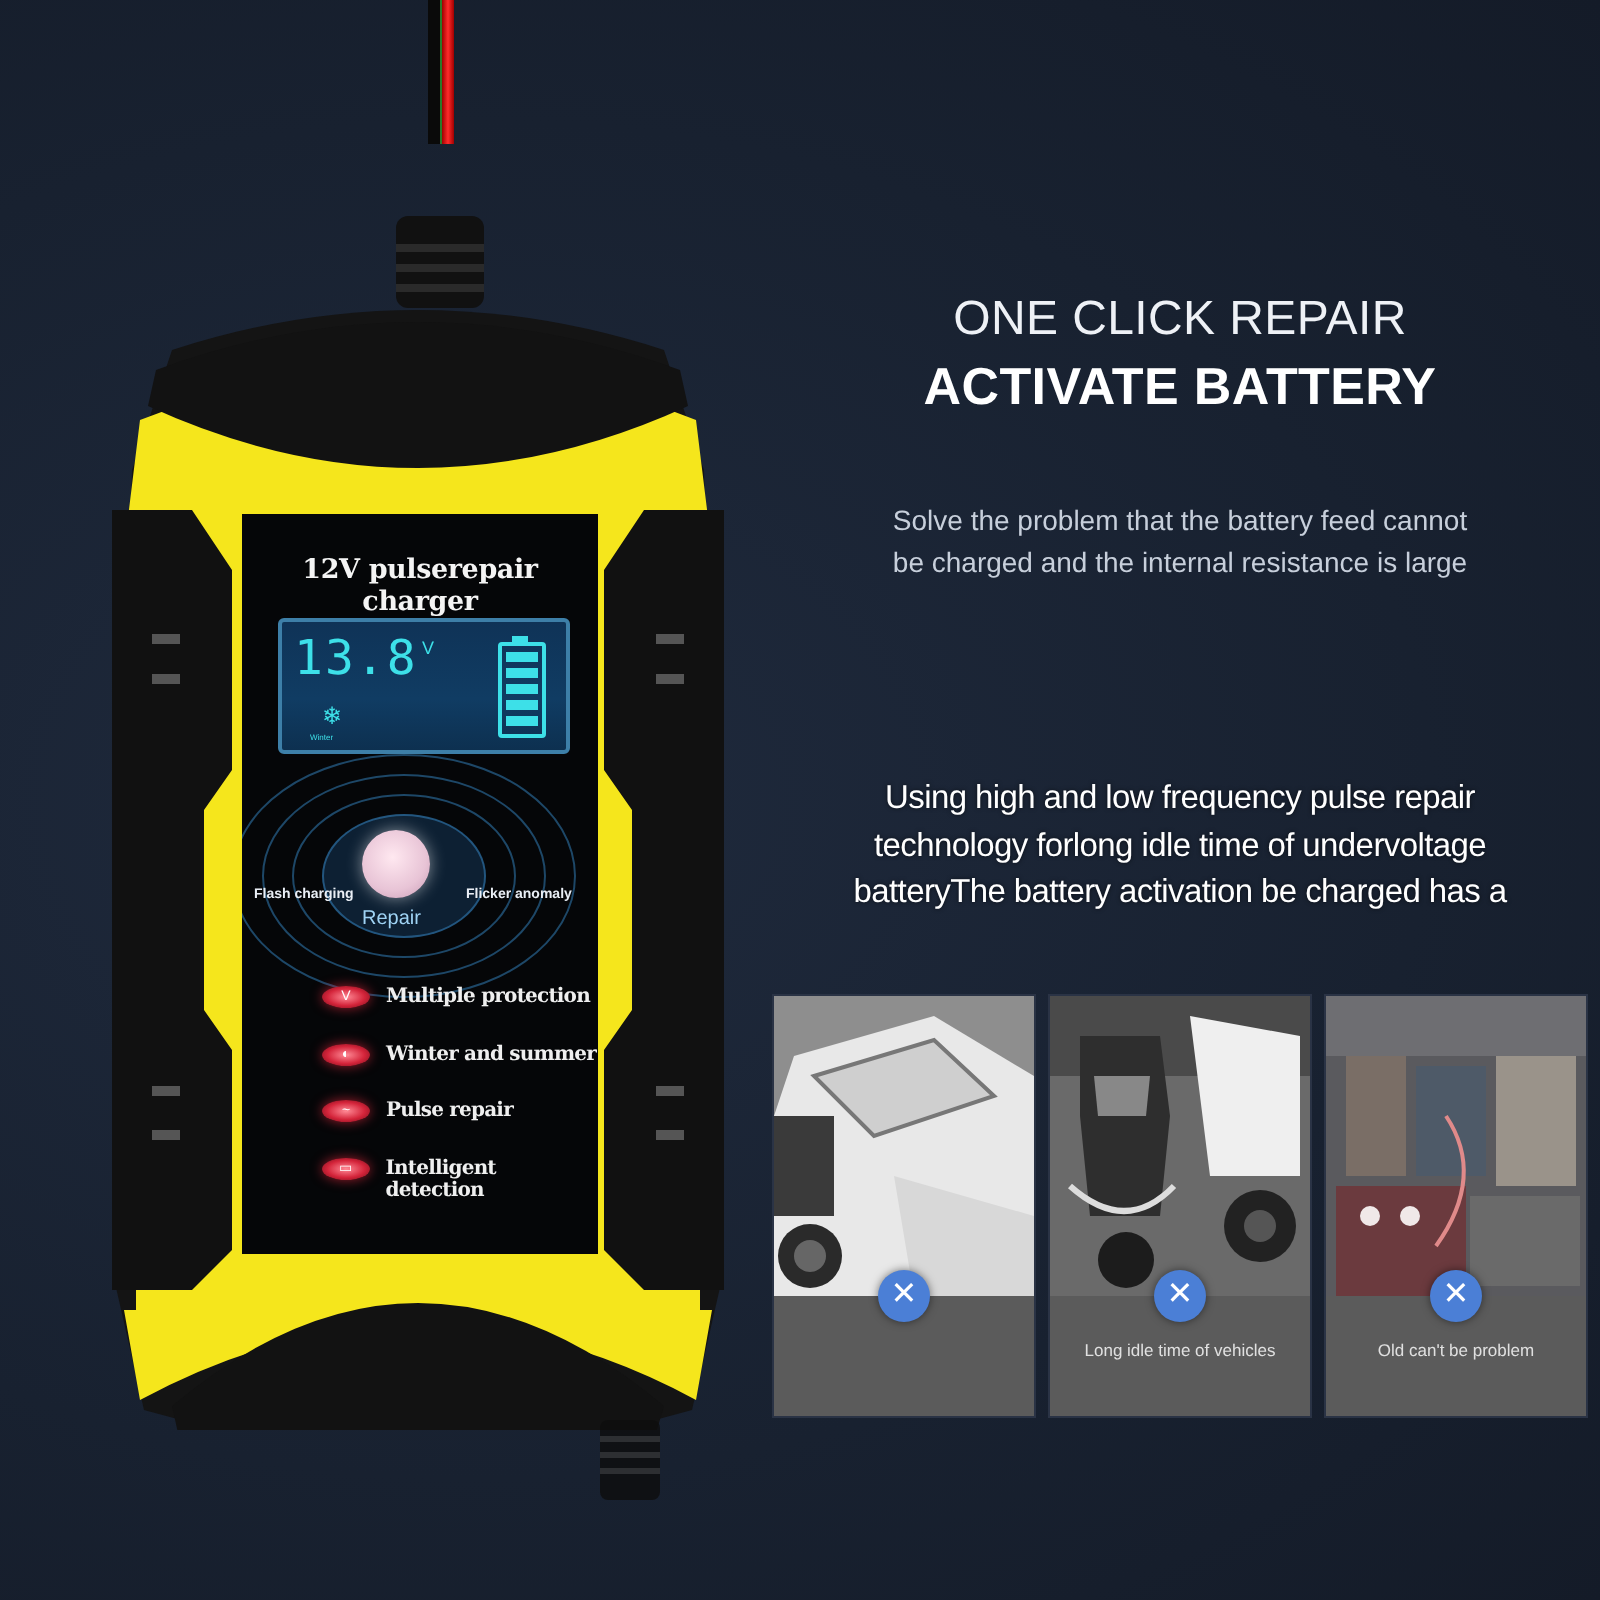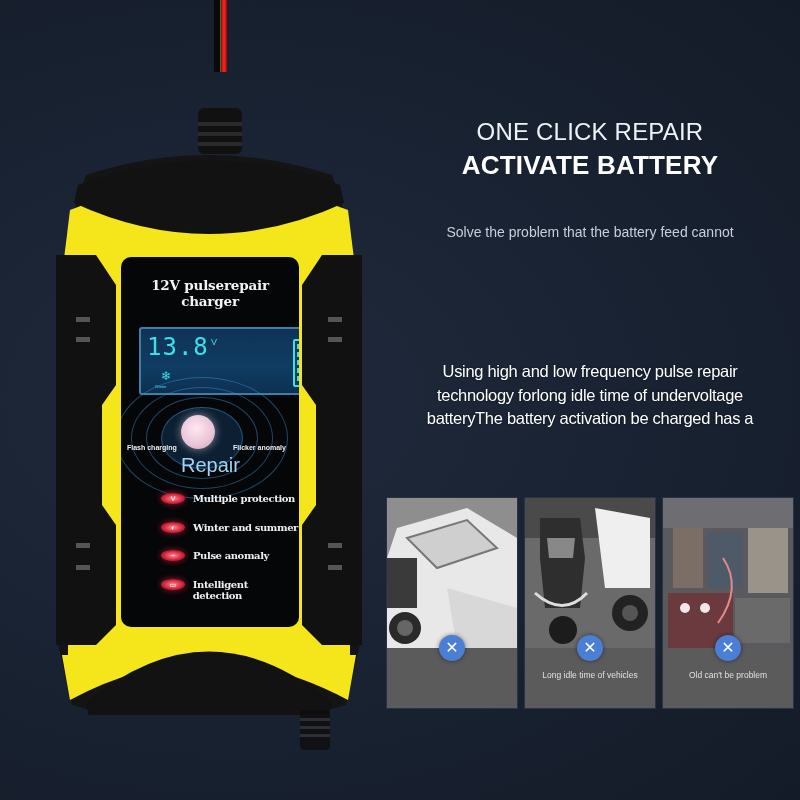--- a/index.html
+++ b/index.html
@@ -11,47 +11,47 @@
   .cable-wire { position:absolute; top:0; width:3px; height:72px; }
   .cable-red { left:221px; background:linear-gradient(90deg,#a10000,#ff2a2a,#a10000); width:6px; }
   .cable-black { left:214px; background:#0a0a0a; width:6px; }
   .cable-green { left:220px; background:#2a7a2a; width:1px; }
   .cable-boot { position:absolute; left:198px; top:108px; width:44px; height:46px; background:#111; border-radius:6px; }
   .cable-boot .ring { position:absolute; left:0; right:0; height:4px; background:#2a2a2a; }
 
   .shell { position:absolute; left:56px; top:155px; width:306px; height:560px; }
   .shell-svg { position:absolute; inset:0; }
 
-  .panel { position:absolute; left:121px; top:257px; width:178px; height:370px; background:#050608; border-radius:10px; overflow:hidden; }
+  .panel { position:absolute; left:121px; top:257px; width:178px; height:370px; background:#050608; border-radius:0; overflow:hidden; }
   .panel-title { position:absolute; left:0; right:0; top:20px; text-align:center; color:#f4f4f4; font-weight:bold; font-size:13.5px; font-family:"DejaVu Serif", serif; letter-spacing:-0.2px; }
 
-  .lcd { position:absolute; left:18px; top:70px; width:142px; height:64px; border:2px solid #3d7fa8; border-radius:3px; background:linear-gradient(180deg,#0f3357 0%,#103c63 60%,#0d3050 100%);padding-left:44px; }
+  .lcd { position:absolute; left:18px; top:52px; width:142px; height:64px; border:2px solid #3d7fa8; border-radius:3px; background:linear-gradient(180deg,#0f3357 0%,#103c63 60%,#0d3050 100%); }
   .lcd-voltage { position:absolute; left:6px; top:4px; color:#3de0e8; font-family:"DejaVu Sans Mono", monospace; font-size:24px; letter-spacing:1px; }
   .lcd-unit { position:absolute; left:70px; top:8px; color:#3de0e8; font-size:9px; }
   .lcd-snow { position:absolute; left:20px; top:40px; color:#3de0e8; font-size:12px; }
   .lcd-sub { position:absolute; left:14px; top:55px; color:#3de0e8; font-size:4px; }
   .battery { position:absolute; right:10px; top:10px; width:20px; height:44px; border:2px solid #3de0e8; border-radius:2px; }
   .battery::before { content:""; position:absolute; left:5px; top:-5px; width:8px; height:3px; background:#3de0e8; }
   .battery .bar { position:absolute; left:2px; right:2px; height:5px; background:#3de0e8; }
   .ring-c { position:absolute; border-radius:50%; border:1px solid rgba(60,150,220,0.45); }
   .knob { position:absolute; left:60px; top:158px; width:34px; height:34px; border-radius:50%; background:radial-gradient(circle at 45% 40%,#ffe8f0,#e8c4d6 60%,#c79ab4); box-shadow:0 0 8px rgba(255,255,255,0.5); }
   .lbl-small { position:absolute; color:#e9eef5; font-size:7px; font-weight:bold; }
-  .repair-label { position:absolute; left:60px; top:197px; color:#9fd3f4; font-size:20px; }
+  .repair-label { position:absolute; left:60px; top:197px; color:#9fd3f4; font-size:10px; }
 
   .features { position:absolute; left:40px; top:236px; }
   .feature { display:flex; align-items:flex-start; height:28.5px; }
   .feat-icon { width:24px; height:11px; border-radius:50%; background:radial-gradient(ellipse,#ff8a96 0%,#d4243a 55%,#6b0c18 100%); box-shadow:0 0 6px rgba(220,40,60,0.7); margin-right:8px; position:relative; }
   .feat-icon span { position:absolute; inset:0; color:#fff; font-size:7px; text-align:center; line-height:11px; }
   .feat-text { color:#efefef; font-size:10px; font-family:"DejaVu Serif", serif; font-weight:bold; letter-spacing:-0.4px; }
 
   .out-cable { position:absolute; left:300px; top:710px; width:30px; height:40px; background:#0e0e0e; border-radius:4px; opacity:0.8; }
   .out-cable .r { position:absolute; left:0; right:0; height:3px; background:#333; }
 
   
-  .copy { position:absolute; left:380px; width:420px; text-align:center; }
+  .copy { position:absolute; left:380px; width:420px; text-align:center;margin-top:28px; }
   .h-light { top:118px; color:#eef1f6; font-size:24px; letter-spacing:0.2px; }
   .h-bold { top:150px; color:#ffffff; font-size:26px; font-weight:bold; letter-spacing:0.2px; }
   .sub { top:222px; color:#c7cfdb; font-size:14px; line-height:21px; }
   .para { top:360px; color:#ffffff; font-size:16.5px; line-height:23.5px; letter-spacing:-0.3px; text-shadow:0 0 2px rgba(0,0,0,0.6); }
   .para div { white-space:nowrap; }
 
   .cards { position:absolute; left:386px; top:497px; display:flex; gap:6px; }
   .card { width:130px; height:210px; background:#5b5b5b; position:relative; border:1px solid #2a3345; overflow:hidden; }
   .card-img { position:absolute; left:0; top:0; width:100%; height:150px; }
   .card-x { position:absolute; left:50%; top:137px; width:26px; height:26px; margin-left:-13px; border-radius:50%; background:#4b7fd6; color:#fff; font-size:16px; text-align:center; line-height:26px; box-shadow:0 0 4px rgba(0,0,0,0.5); }
@@ -136,21 +136,21 @@
         <div class="feature">
           <div class="feat-icon">
               <span>◐</span>
             </div>
           <span class="feat-text">Winter and summer</span>
         </div>
         <div class="feature">
           <div class="feat-icon">
               <span>~</span>
             </div>
-          <span class="feat-text">Pulse anomaly</span>
+          <span class="feat-text">Pulse repair</span>
         </div>
         <div class="feature">
           <div class="feat-icon">
               <span>▭</span>
             </div>
           <span class="feat-text">Intelligent detection</span>
         </div>
       </div>
     </div>
 
@@ -159,20 +159,21 @@
         <div class="r" style="top:16px"></div>
         <div class="r" style="top:24px"></div>
     </div>
   </div>
 
   <div class="copy h-light">ONE CLICK REPAIR</div>
   <div class="copy h-bold">ACTIVATE BATTERY</div>
 
   <div class="copy sub">
     <div>Solve the problem that the battery feed cannot</div>
+    <div>be charged and the internal resistance is large</div>
   </div>
 
   <div class="copy para">
     <div>Using high and low frequency pulse repair</div>
     <div>technology forlong idle time of undervoltage</div>
     <div>batteryThe battery activation be charged has a</div>
   </div>
 
   <div class="cards">
     <div class="card">

